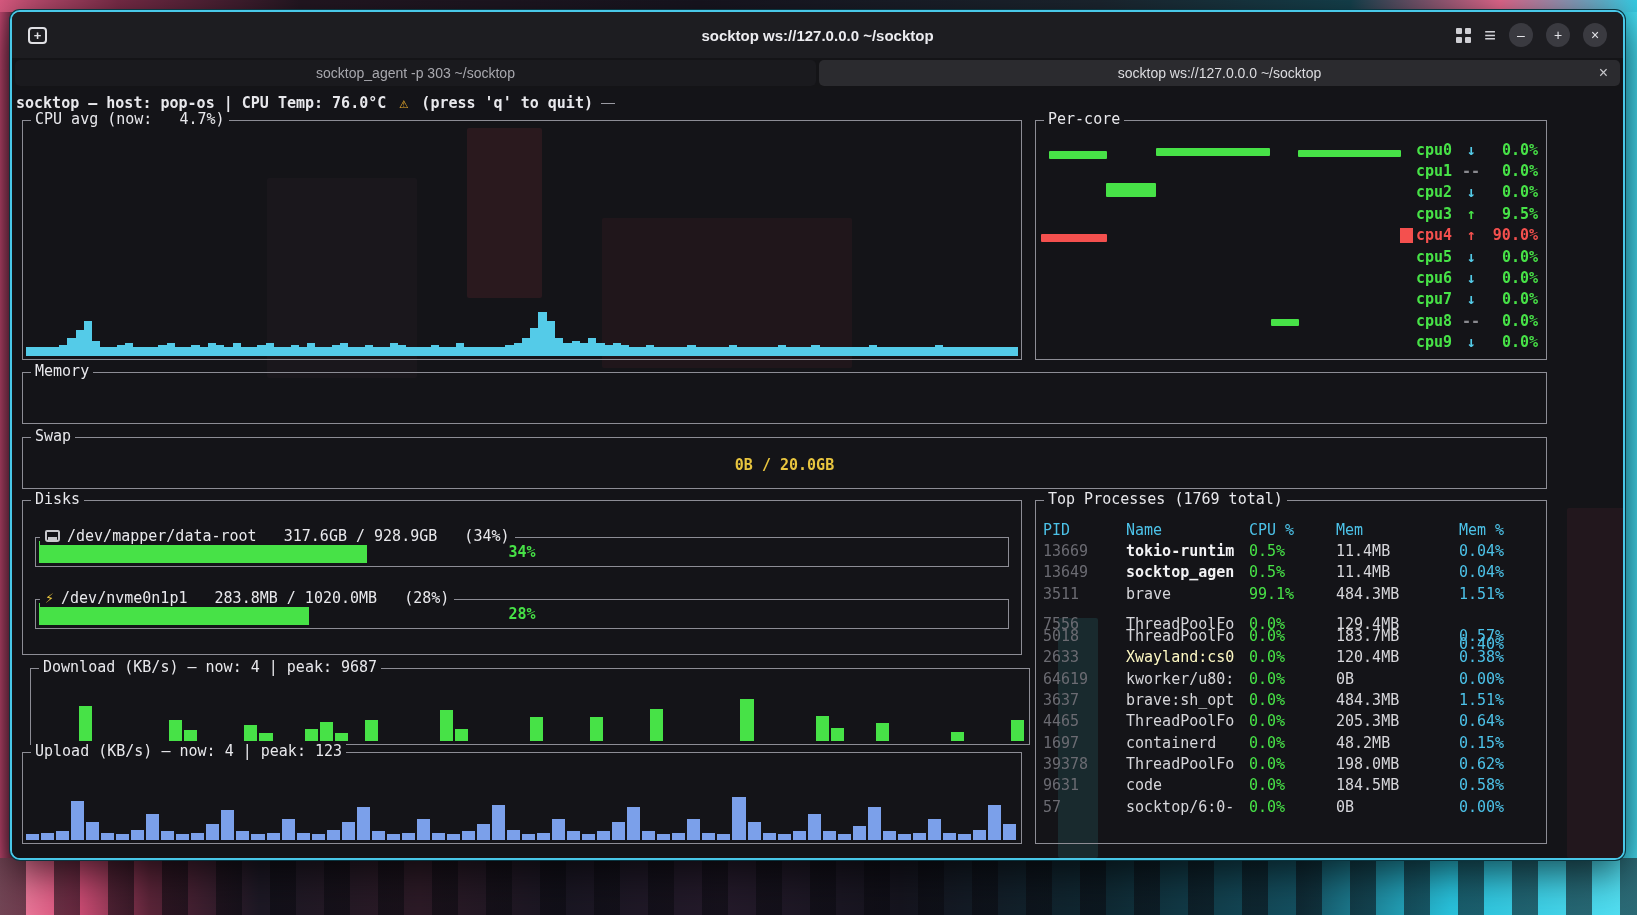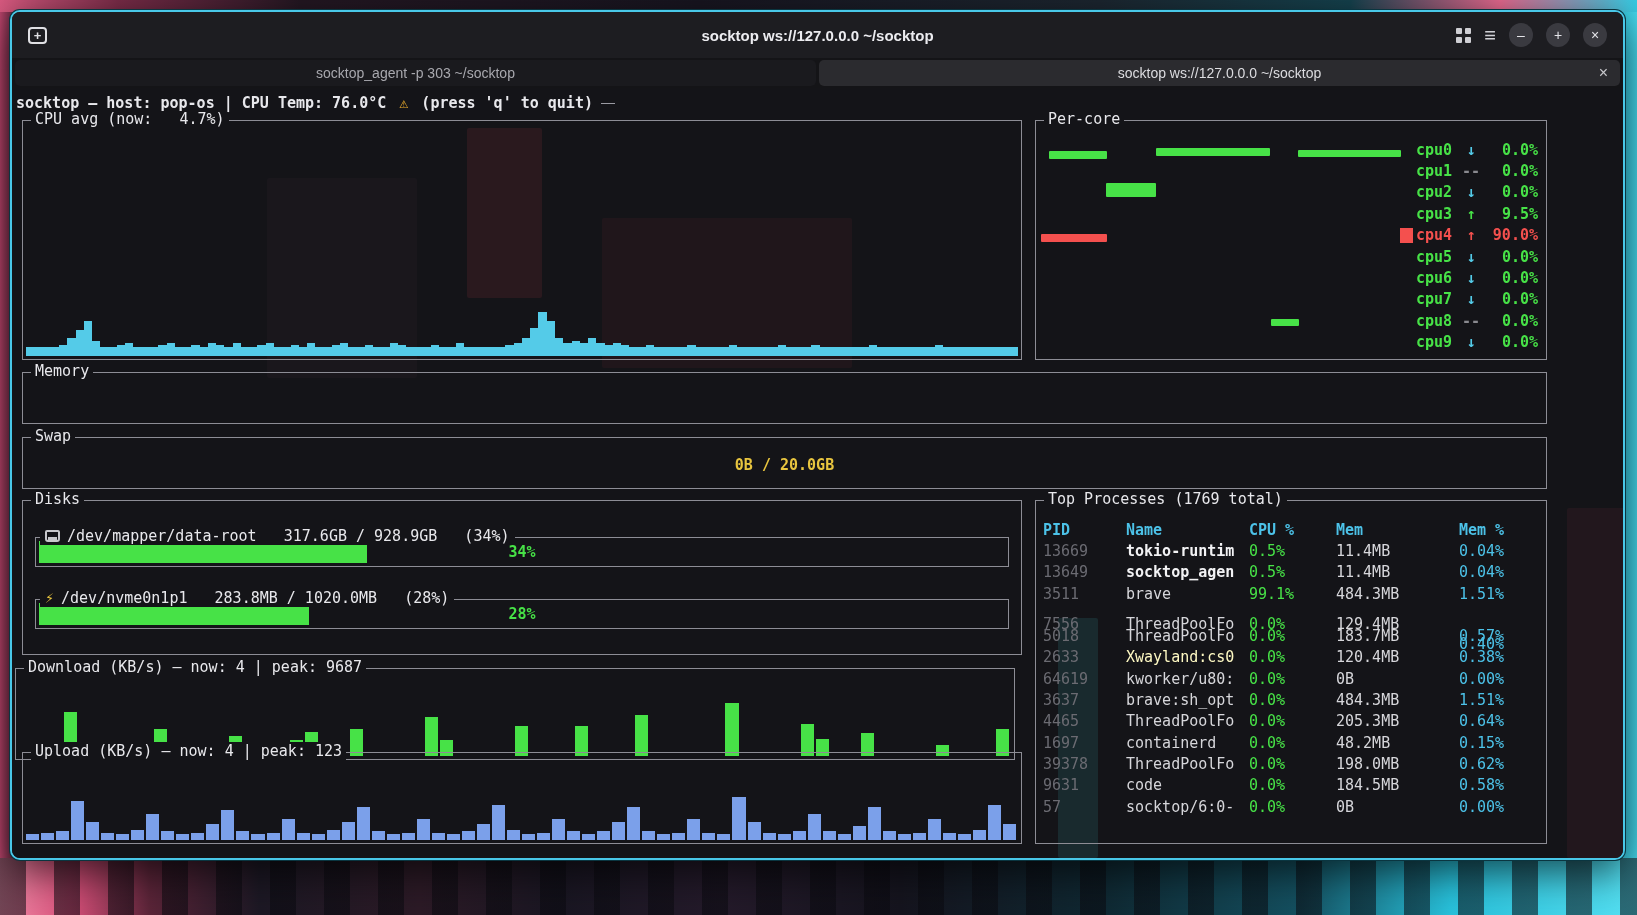--- a/index.html
+++ b/index.html
@@ -50,21 +50,21 @@
   .hdr-rule{ display:inline-block; width:14px; height:1px; background:#9a9aa2; margin-left:8px; }
 
   .panel{ position:absolute; border:1px solid #8d8d95; z-index:1; }
   .panel-title{ position:absolute; top:-11px; left:8px; background:#141418; padding:0 4px;
     white-space:pre; color:#e8e8ec; z-index:2; }
   .cpu-panel{ left:10px;  top:32px;  width:1000px; height:240px; }
   .percore-panel{ left:1023px; top:32px; width:512px; height:240px; }
   .mem-panel{ left:10px;  top:284px; width:1525px; height:52px; }
   .swap-panel{ left:10px; top:349px; width:1525px; height:52px; }
   .disks-panel{ left:10px; top:412px; width:1000px; height:155px; }
-  .dl-panel{ left:3px; top:580px; width:1000px; height:92px; }
+  .dl-panel{ left:18px; top:580px; width:1000px; height:77px; }
   .ul-panel{ left:10px; top:664px; width:1000px; height:92px; }
   .proc-panel{ left:1023px; top:412px; width:512px; height:344px; }
 
   .chart{ position:absolute; left:3px; right:3px; bottom:3px; top:16px; display:flex; align-items:flex-end; }
   .chart > div{ flex:1 1 0; }
   .gap-chart > div{ margin-right:2px; }
 
   .percore-history{ position:absolute; inset:0; }
   .pc-bar{ position:absolute; border-radius:1px; }
   .percore-list{ position:absolute; top:18px; right:8px; width:138px; }
@@ -85,21 +85,21 @@
   .disk-title{ position:absolute; top:-11px; left:4px; background:#141418; padding:0 5px;
     display:flex; align-items:center; gap:7px; white-space:pre; z-index:2; }
   .icon-disk{ width:15px; height:12px; border:2px solid #c8c8cc; border-radius:2px 2px 3px 3px; position:relative; display:inline-block; }
   .icon-disk::after{ content:""; position:absolute; left:1px; right:1px; bottom:0px; height:3px; background:#c8c8cc; }
   .icon-bolt{ font-size:15px; line-height:1; }
   .disk-gauge{ left:3px; right:3px; top:3px; bottom:3px; }
 
   .proc-table{ position:absolute; left:7px; right:6px; top:18px; }
   .pt-row{ display:grid; grid-template-columns:83px 123px 87px 123px 1fr; height:21.3px; align-items:center; }
   .pt-row span{ overflow:hidden; white-space:pre; }
-  .pt-head span{ font-weight:bold; }
+  .pt-head span{ font-weight:normal; }
 </style>
 </head>
 <body>
 
 <div class="canvas">
   <div class="wp-top"></div>
   <div class="wp-bottom"></div>
 
   <div class="window">
     <div class="titlebar">

